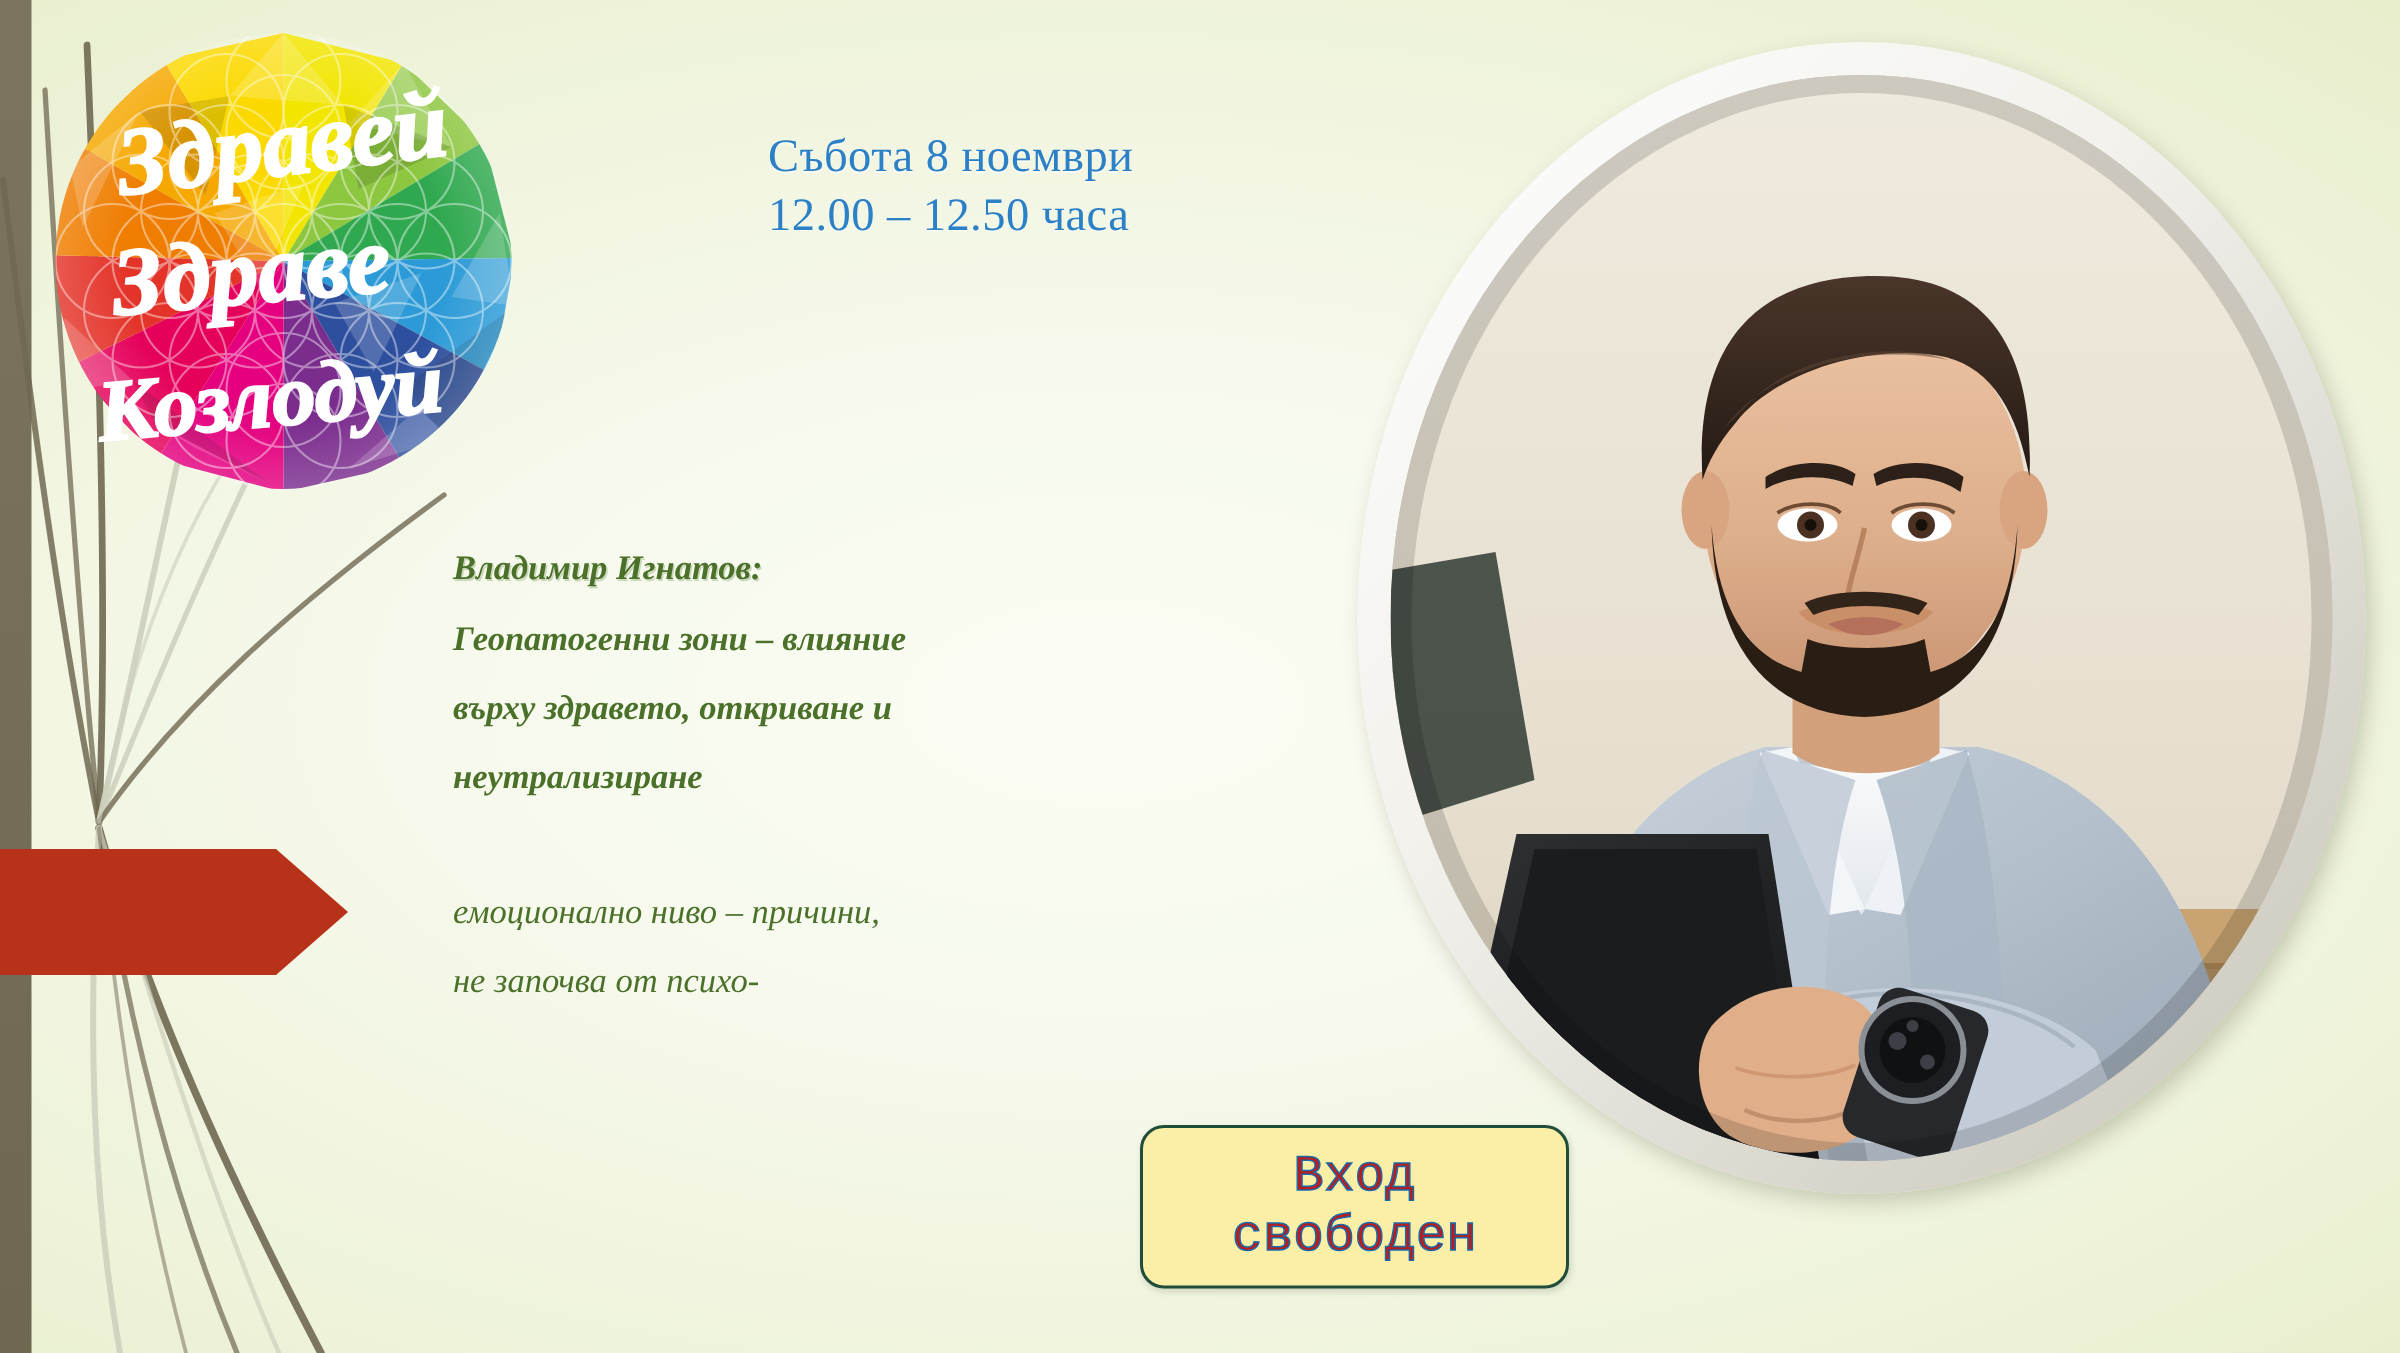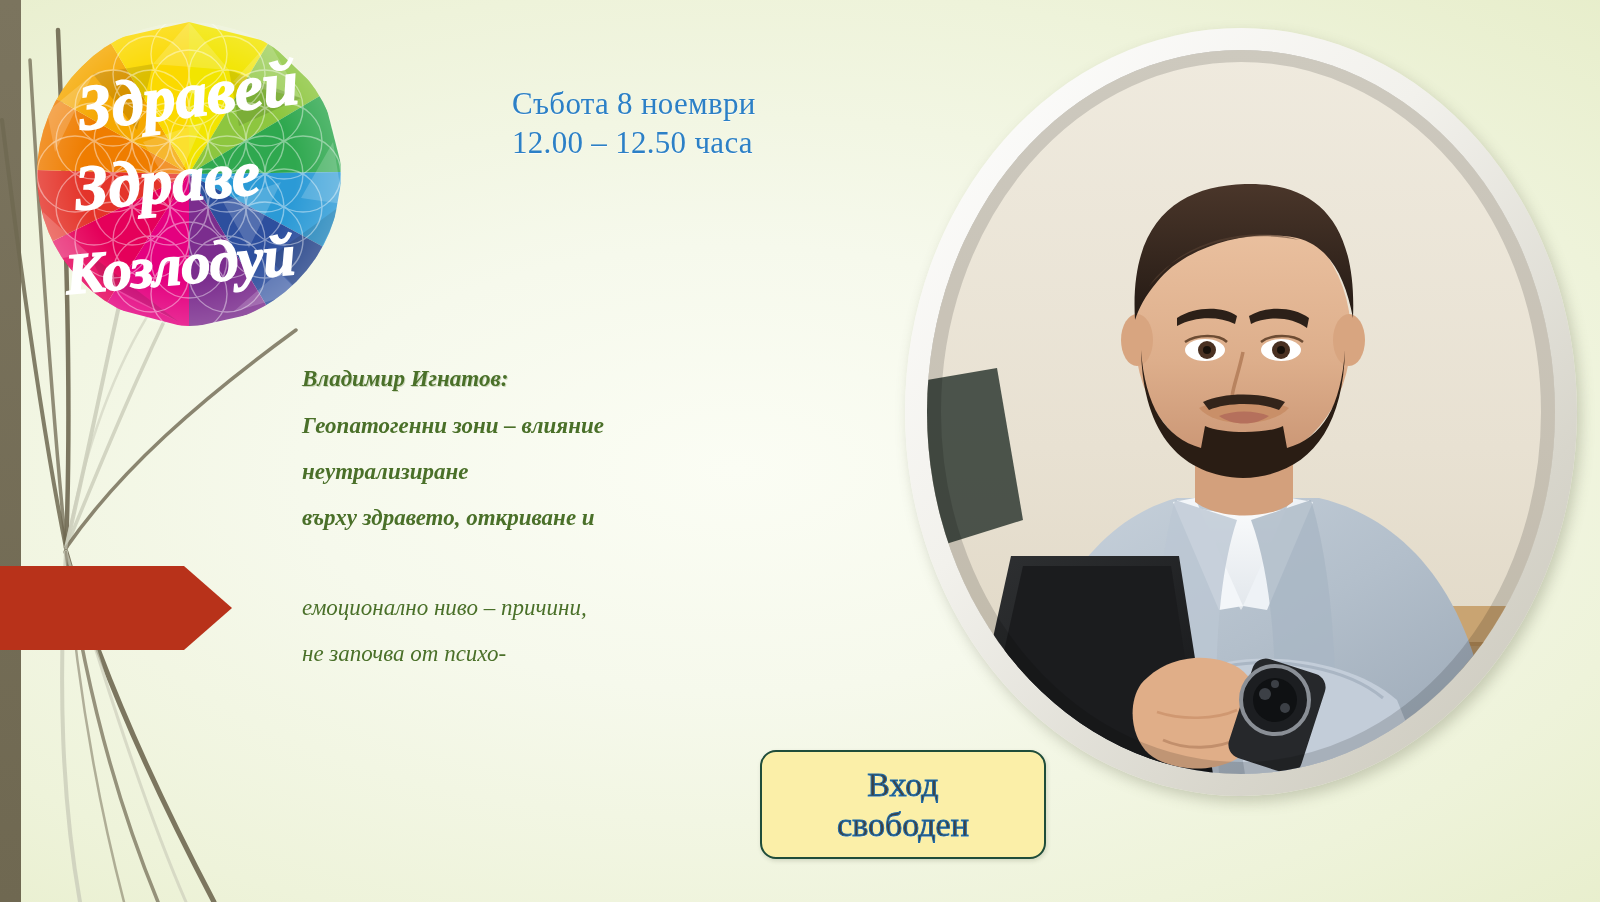--- a/index.html
+++ b/index.html
@@ -74,24 +74,24 @@
   .free-entry{
     position:absolute;left:760px;top:750px;width:282px;height:105px;
     background:#fbefa8;
     border:2px solid #1f4d3a;
     border-radius:16px;
     box-shadow:1px 2px 4px rgba(70,80,50,.18);
     display:flex;flex-direction:column;
     align-items:center;justify-content:center;
   }
   .free-entry span{
-    font-family:Liberation Serif, serif;
+    font-family:Liberation Mono, monospace;
     font-size:34px;
     line-height:40px;
-    color:#404040;
+    color:#b91c1c;
     -webkit-text-stroke:1px #1b6aa8;
     text-shadow:0 1px 0 rgba(255,255,255,.55);
   }
 
   
   .portrait{
     position:absolute;left:905px;top:28px;width:672px;height:768px;
   }
   .portrait .ring{
     position:absolute;inset:0;
@@ -230,22 +230,22 @@
   </div>
 
   <div class="date-block">
     <div>Събота 8 ноември</div>
     <div>12.00 – 12.50 часа</div>
   </div>
 
   <div class="body-text">
     <span class="speaker">Владимир Игнатов:</span>
     <span class="topic">Геопатогенни зони – влияние</span>
+    <span class="topic">върху здравето, откриване и</span>
     <span class="topic">неутрализиране</span>
-    <span class="topic">върху здравето, откриване и</span>
     <span class="para-gap"></span>
     <span class="para2">емоционално ниво – причини,</span>
     <span class="para2">не започва от психо-</span>
   </div>
 
   <div class="free-entry">
     <span>Вход</span>
     <span>свободен</span>
   </div>
 

